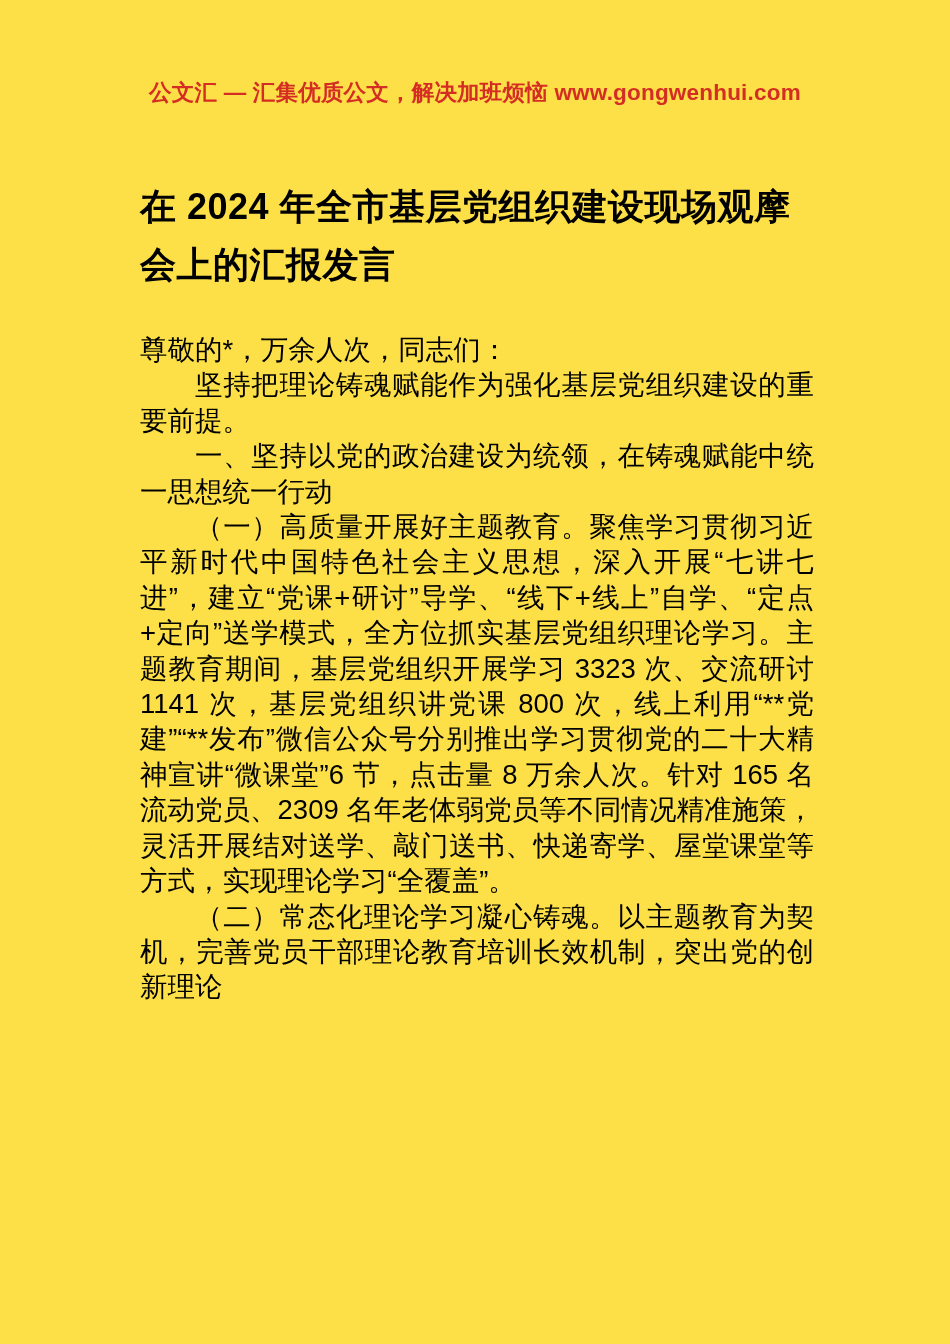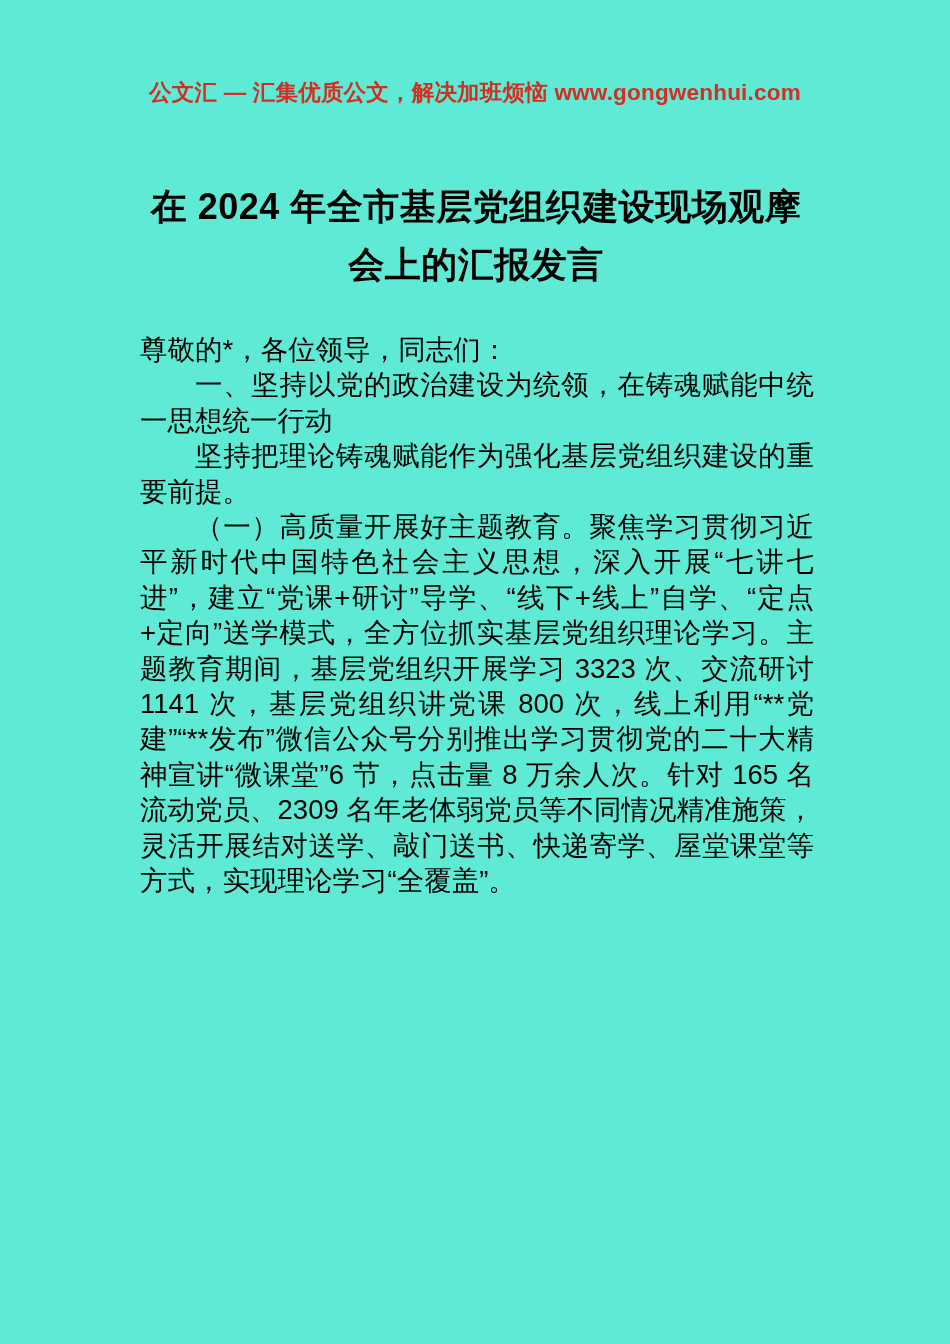--- a/index.html
+++ b/index.html
@@ -14,21 +14,21 @@
     color: #000000;
     overflow: hidden;
     position: relative;
   }
 
   .page {
     width: 950px;
     height: 1344px;
     box-sizing: border-box;
     position: relative;
-    background: #5eead4;
+    background: #fde047;
   }
 
   
   .watermark {
     position: absolute;
     top: 78px;
     left: 0;
     width: 950px;
     text-align: center;
     font-size: 22.5px;
@@ -41,21 +41,20 @@
   .watermark .wm-url {
     font-family: "Liberation Sans", "DejaVu Sans", sans-serif;
   }
 
   
   .doc-title {
     position: absolute;
     top: 178px;
     left: 140px;
     width: 672px;
-    text-align: center;
     font-size: 36px;
     font-weight: bold;
     line-height: 58px;
     letter-spacing: 0.5px;
   }
 
   
   .doc-body {
     position: absolute;
     top: 332px;
@@ -83,19 +82,20 @@
 
 <div class="page">
 
   <div class="watermark">
     <span class="wm-cn">公文汇 — 汇集优质公文，解决加班烦恼 </span><span class="wm-url">www.gongwenhui.com</span>
   </div>
 
   <div class="doc-title">在 2024 年全市基层党组织建设现场观摩会上的汇报发言</div>
 
   <div class="doc-body">
-    <p class="para noindent">尊敬的*，各位领导，同志们：</p>
+    <p class="para noindent">尊敬的*，万余人次，同志们：</p>
+    <p class="para indent">坚持把理论铸魂赋能作为强化基层党组织建设的重要前提。</p>
     <p class="para indent">一、坚持以党的政治建设为统领，在铸魂赋能中统一思想统一行动</p>
-    <p class="para indent">坚持把理论铸魂赋能作为强化基层党组织建设的重要前提。</p>
     <p class="para indent">（一）高质量开展好主题教育。聚焦学习贯彻习近平新时代中国特色社会主义思想，深入开展“七讲七进”，建立“党课+研讨”导学、“线下+线上”自学、“定点+定向”送学模式，全方位抓实基层党组织理论学习。主题教育期间，基层党组织开展学习 3323 次、交流研讨 1141 次，基层党组织讲党课 800 次，线上利用“**党建”“**发布”微信公众号分别推出学习贯彻党的二十大精神宣讲“微课堂”6 节，点击量 8 万余人次。针对 165 名流动党员、2309 名年老体弱党员等不同情况精准施策，灵活开展结对送学、敲门送书、快递寄学、屋堂课堂等方式，实现理论学习“全覆盖”。</p>
+    <p class="para indent">（二）常态化理论学习凝心铸魂。以主题教育为契机，完善党员干部理论教育培训长效机制，突出党的创新理论</p>
   </div>
 
 </div>
 
 </body></html>

